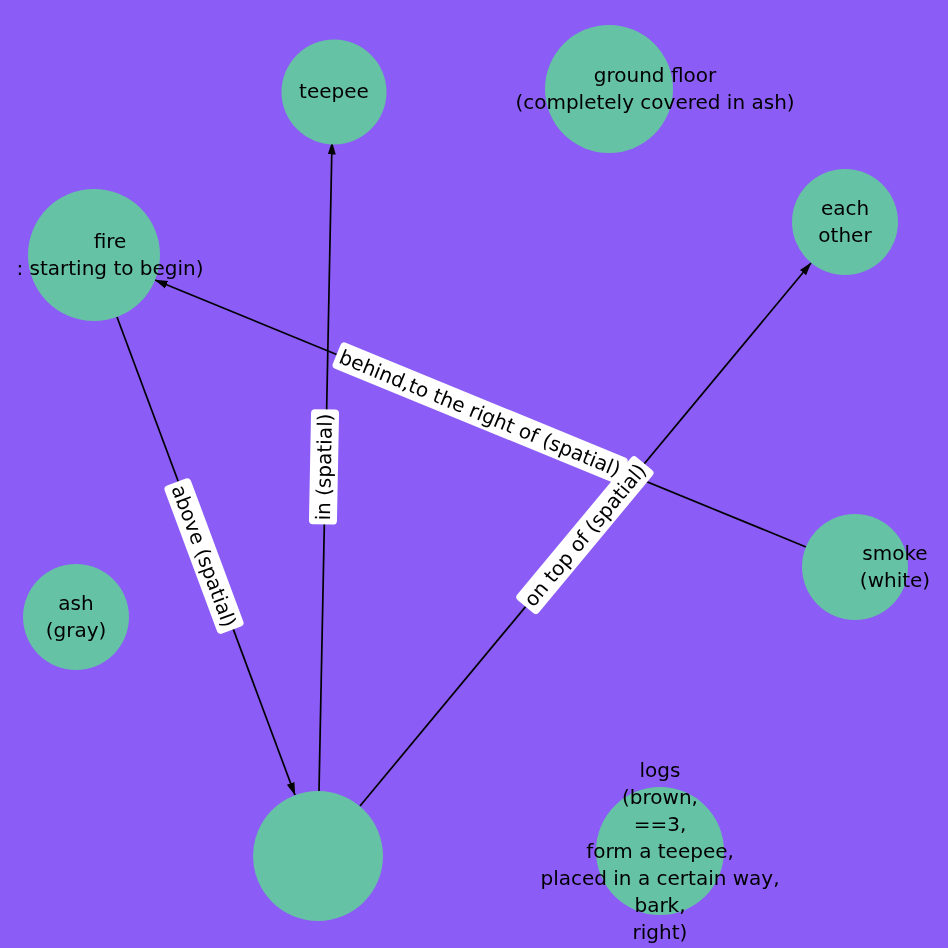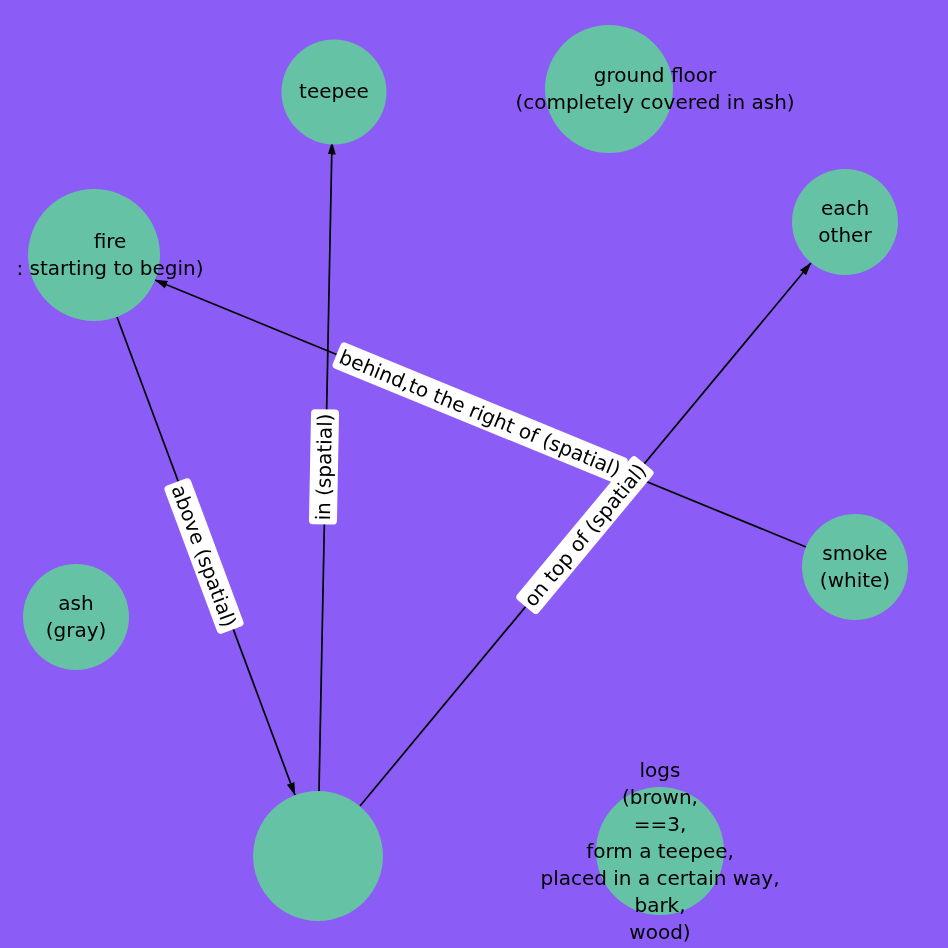--- a/index.html
+++ b/index.html
@@ -70,28 +70,28 @@
   <div class="node" style="left: 660px; top: 851px; width: 128px; height: 128px; background: rgb(102, 194, 165);"></div>
 
   <div class="node-label" style="left:334px; top:91px;">teepee</div>
   <div class="node-label" style="left:607px; top:89px;margin-left:48px;">ground floor
 (completely covered in ash)</div>
   <div class="node-label" style="left:110px; top:255px;">fire
 : starting to begin)</div>
   <div class="node-label" style="left:845px; top:222px;">each other</div>
   <div class="node-label" style="left:76px;  top:617px;">ash
 (gray)</div>
-  <div class="node-label" style="left:855px; top:567px;">smoke
+  <div class="node-label" style="left:895px; top:567px;">smoke
 (white)</div>
   <div class="node-label" style="left:660px; top:851px;">logs
 (brown,
 ==3,
 form a teepee,
 placed in a certain way,
 bark,
-wood)</div>
+right)</div>
 
   <div class="edge-label" style="left:480px; top:413px; --rot:22.3deg;">behind,to the right of (spatial)</div>
   <div class="edge-label" style="left:324px; top:467px; --rot:-88.9deg;">in (spatial)</div>
   <div class="edge-label" style="left:204px; top:556px; --rot:69.6deg;">above (spatial)</div>
   <div class="edge-label" style="left:585px; top:535px; --rot:-50.3deg;">on top of (spatial)</div>
 
 </div>
 
 </body></html>

